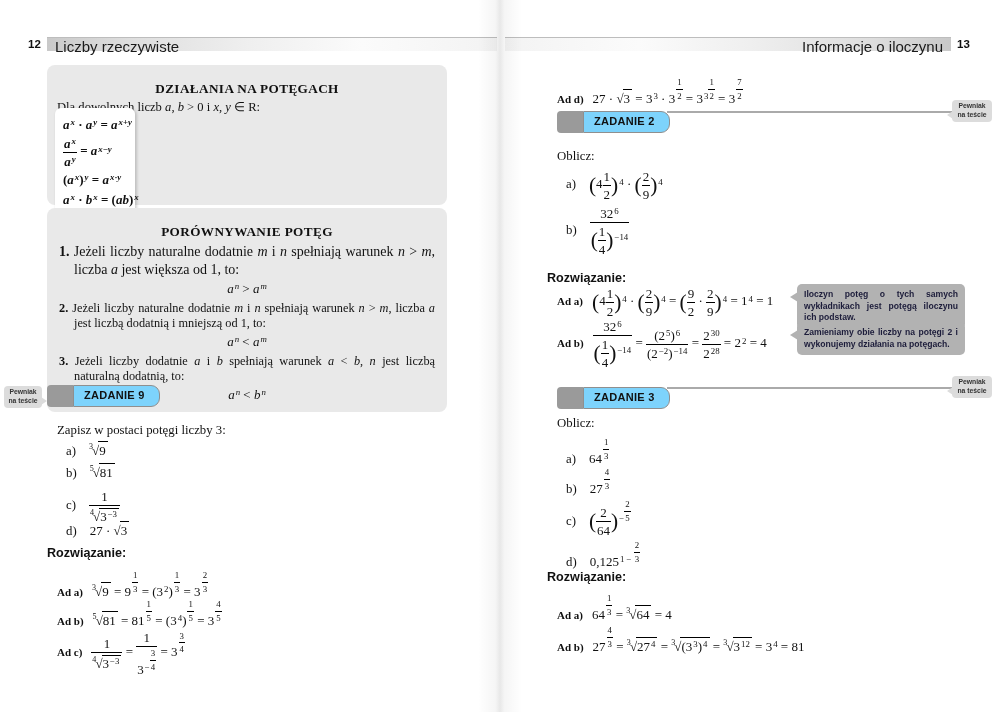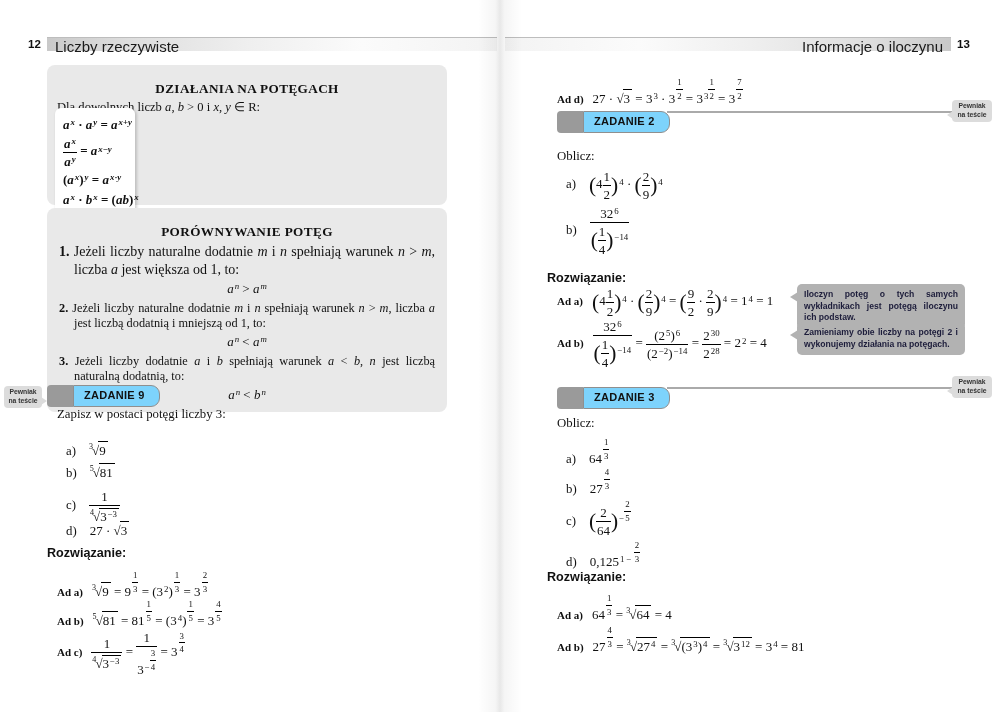--- a/index.html
+++ b/index.html
@@ -118,21 +118,21 @@
 
     <div class="badge pr" style="left:4px;top:386px;width:38px">
       <div>Pewniak</div>
       <div>na teście</div>
     </div>
     <div class="thdr" style="left:47px;top:385px;width:440px">
       <div class="sq"></div>
       <div class="lbl">ZADANIE 9</div>
     </div>
 
-    <div class="abs lead" style="left:57px;top:407px">Zapisz w postaci potęgi liczby 3:</div>
+    <div class="abs lead" style="left:57px;top:423px">Zapisz w postaci potęgi liczby 3:</div>
 
     <div class="item" style="left:66px;top:441px"><span class="ilbl">a)</span><span class="math"><span class="mroot"><span class="midx">3</span><span class="msqrt">√</span><span class="mrad">9</span></span></span></div>
     <div class="item" style="left:66px;top:463px"><span class="ilbl">b)</span><span class="math"><span class="mroot"><span class="midx">5</span><span class="msqrt">√</span><span class="mrad">81</span></span></span></div>
     <div class="item" style="left:66px;top:490px"><span class="ilbl">c)</span><span class="math"><span class="mfrac"><span class="mnum">1</span><span class="mden"><span class="mroot"><span class="midx">4</span><span class="msqrt">√</span><span class="mrad">3<span class="msup">−3</span></span></span></span></span></span></div>
     <div class="item" style="left:66px;top:521px"><span class="ilbl">d)</span><span class="math">27 · <span class="mroot"><span class="msqrt">√</span><span class="mrad">3</span></span></span></div>
 
     <div class="abs solhdr" style="left:47px;top:546px">Rozwiązanie:</div>
 
     <div class="eq" style="left:57px;top:571px"><b class="adlbl">Ad a)</b><span class="math"><span class="mroot"><span class="midx">3</span><span class="msqrt">√</span><span class="mrad">9</span></span> = 9<span class="msup"><span class="mfrac"><span class="mnum">1</span><span class="mden">3</span></span></span> = (3<span class="msup">2</span>)<span class="msup"><span class="mfrac"><span class="mnum">1</span><span class="mden">3</span></span></span> = 3<span class="msup"><span class="mfrac"><span class="mnum">2</span><span class="mden">3</span></span></span></span></div>
     <div class="eq" style="left:57px;top:600px"><b class="adlbl">Ad b)</b><span class="math"><span class="mroot"><span class="midx">5</span><span class="msqrt">√</span><span class="mrad">81</span></span> = 81<span class="msup"><span class="mfrac"><span class="mnum">1</span><span class="mden">5</span></span></span> = (3<span class="msup">4</span>)<span class="msup"><span class="mfrac"><span class="mnum">1</span><span class="mden">5</span></span></span> = 3<span class="msup"><span class="mfrac"><span class="mnum">4</span><span class="mden">5</span></span></span></span></div>

